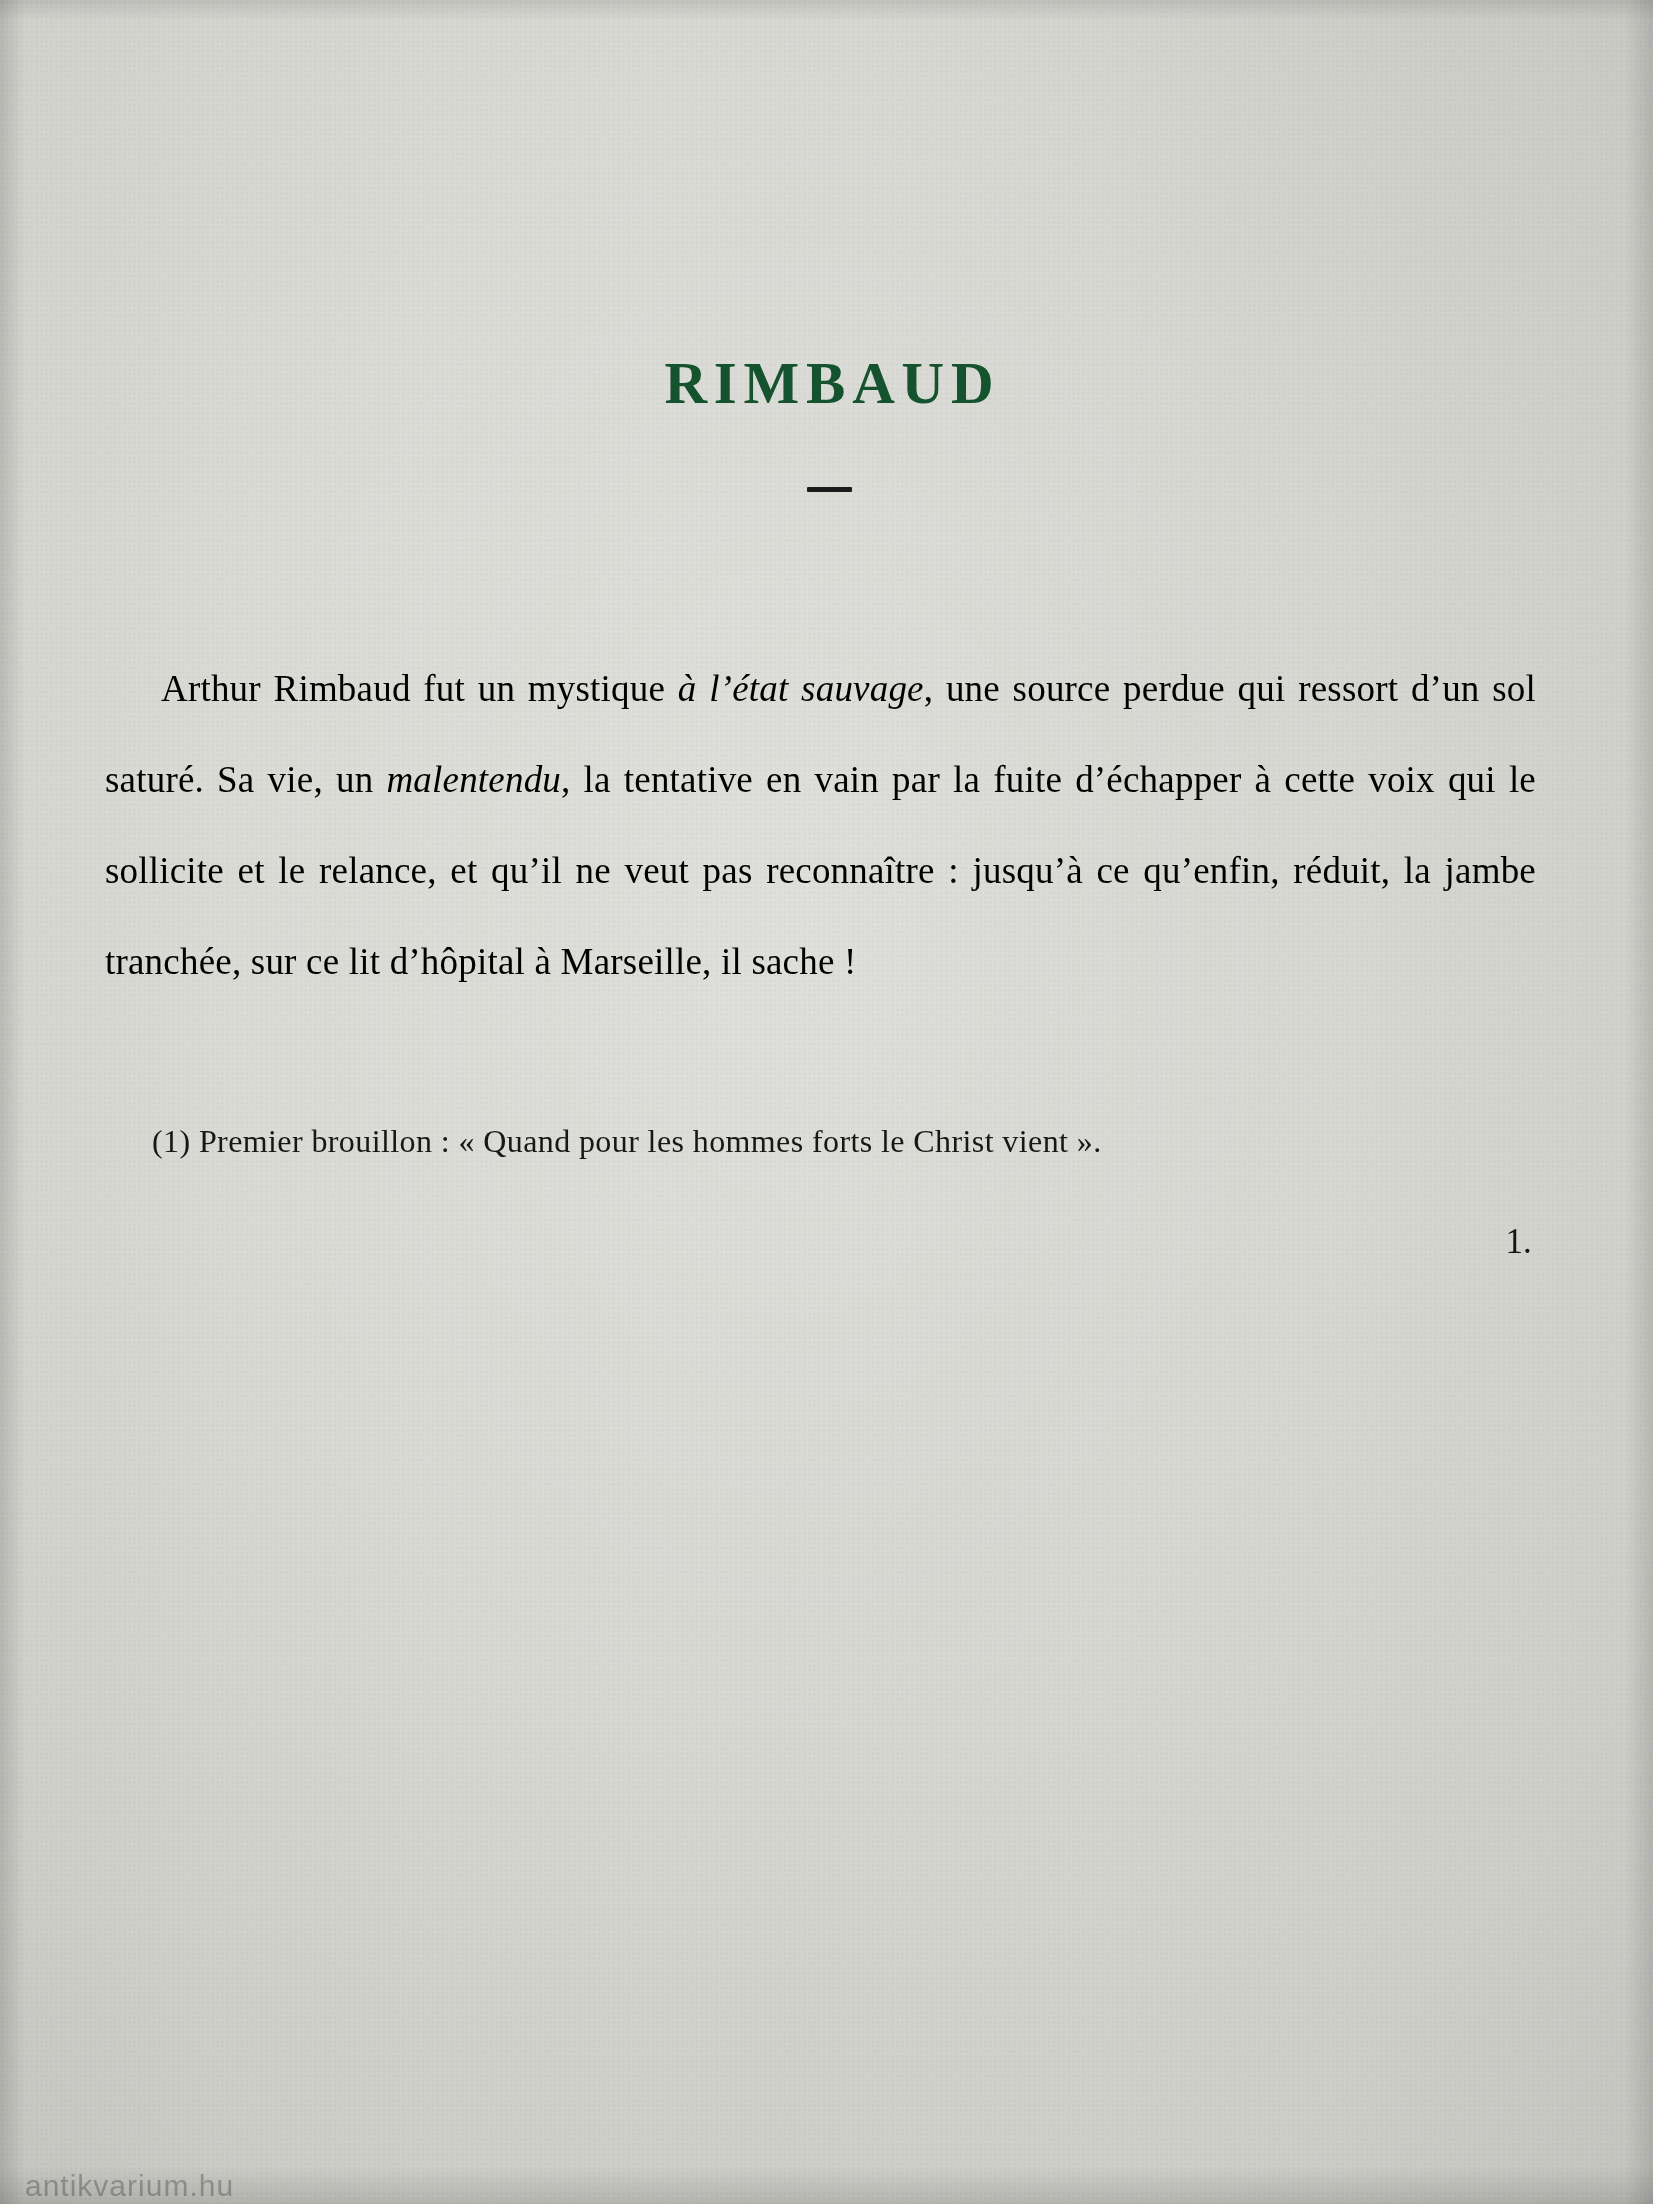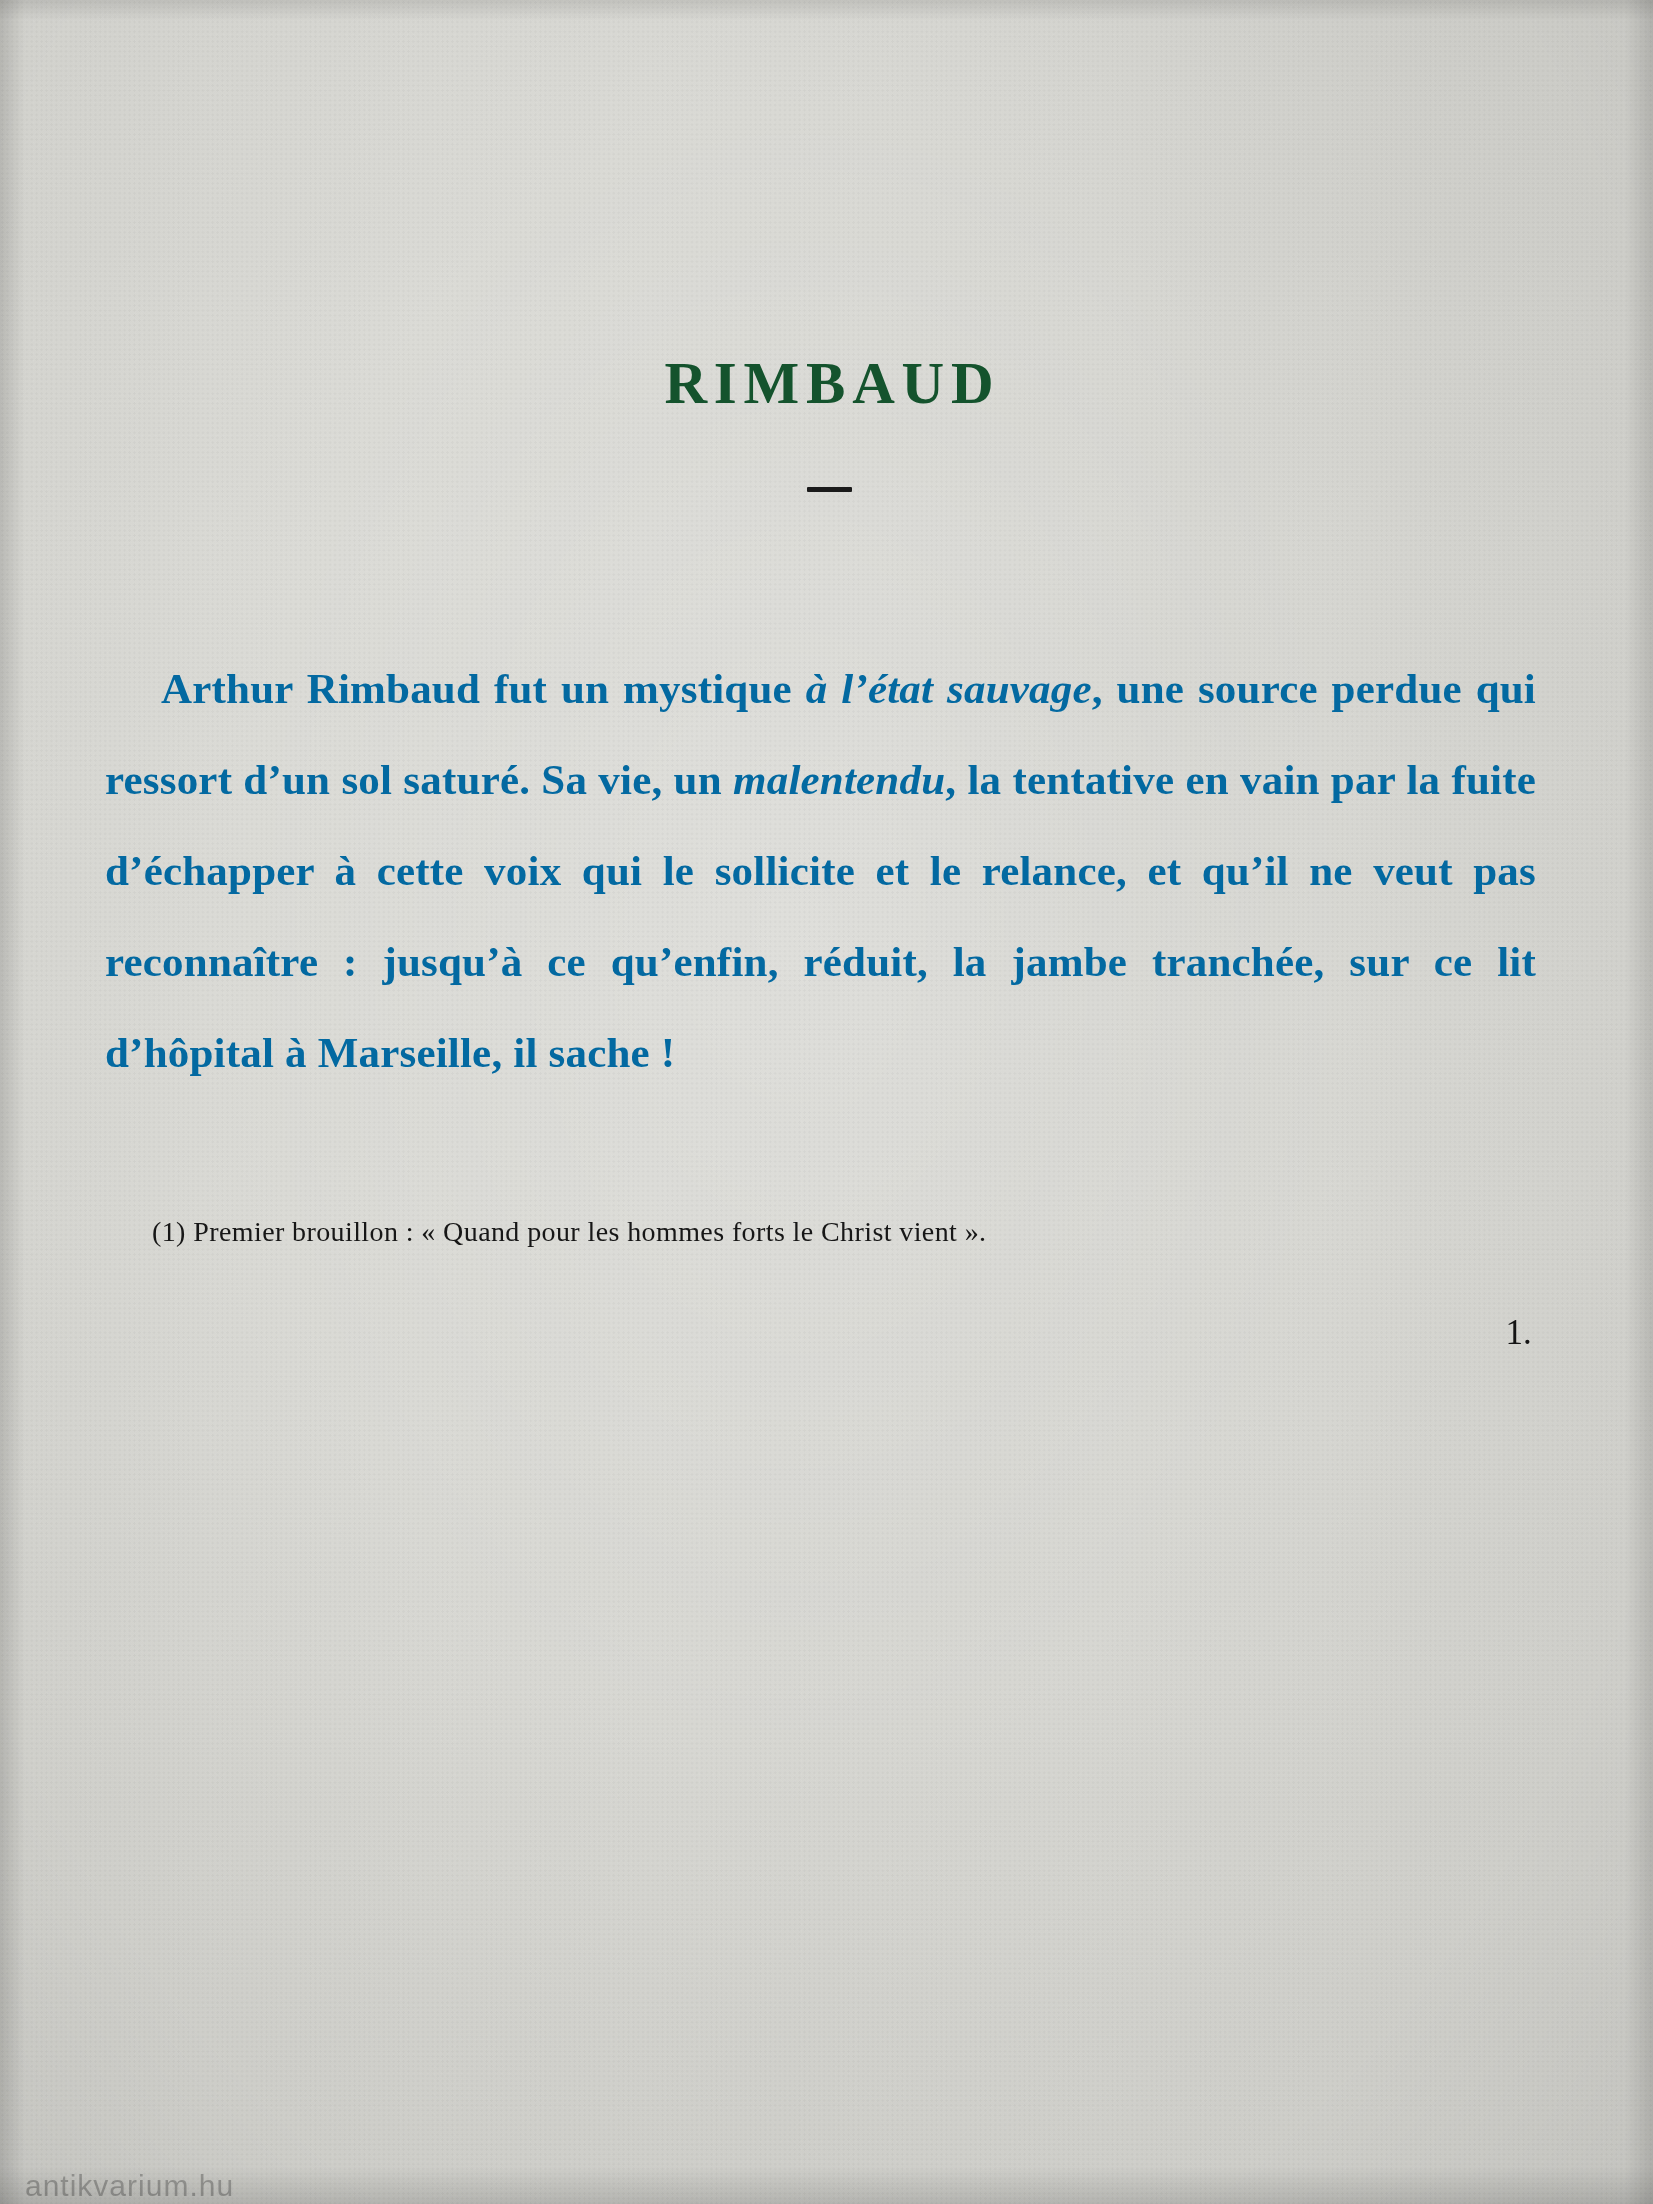--- a/index.html
+++ b/index.html
@@ -66,43 +66,42 @@
   .rule {
     display: inline-block;
     width: 45px;
     height: 4.9px;
     background: #1b1b1b;
     border-radius: 1px;
   }
 
   .body-text {
     margin-top: 146px;
-    font-size: 43px;
+    font-size: 37px;
     line-height: 91px;
     text-align: justify;
     text-justify: inter-word;
-    color: #0369a1;
+    color: #000000;
     letter-spacing: 0.2px;
     width: 1431px;
-    font-weight: bold;
   }
   .body-text p {
     margin: 0;
     text-indent: 56px;
   }
   .body-text p + p {
     margin-top: 13.6px;
   }
   .body-text i {
     font-style: italic;
   }
 
   .footnote {
     margin-top: 109px;
-    font-size: 28px;
+    font-size: 32px;
     line-height: 50px;
     letter-spacing: 0.4px;
     color: #171717;
     text-align: justify;
     width: 1431px;
   }
   .footnote p {
     margin: 0;
     text-indent: 47px;
   }

